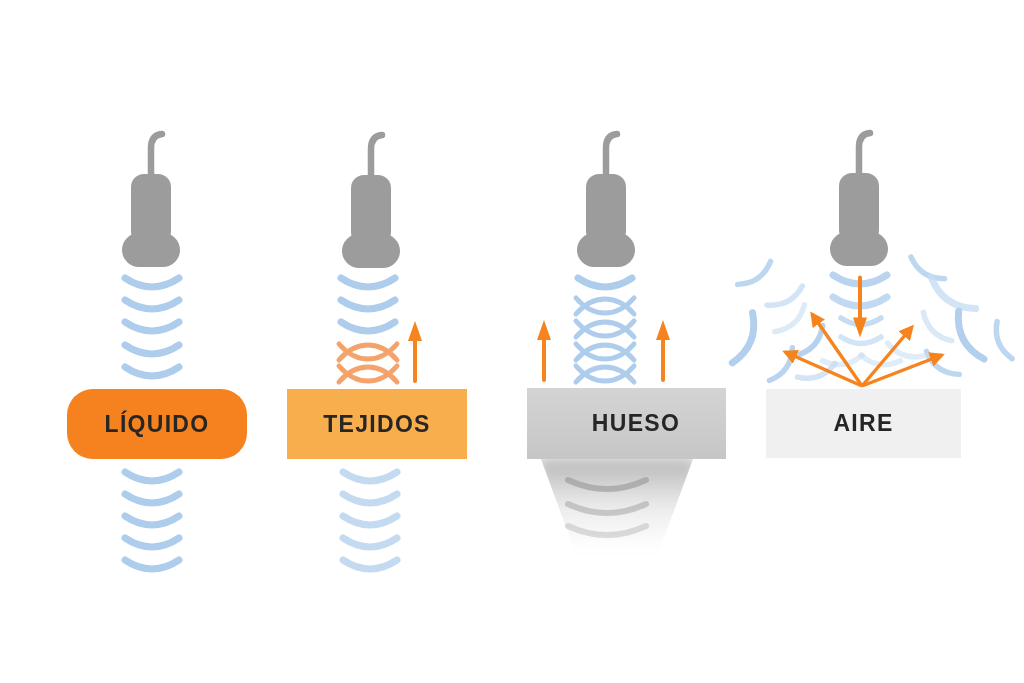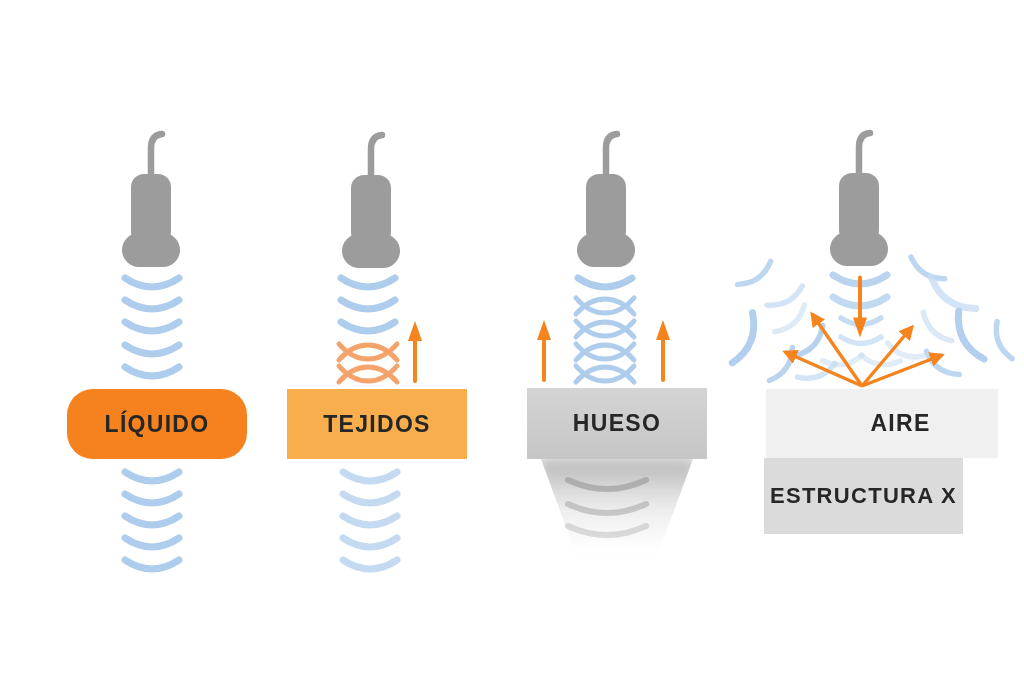--- a/index.html
+++ b/index.html
@@ -8,21 +8,21 @@
     --blue:#AECDEC; --blueLight:#C7DDF2; --probeGray:#9C9C9C; --shadowGray:#9E9E9E; --ink:#262626;
   }
   html,body{margin:0;padding:0;background:#ffffff;}
   .stage{position:relative;width:1024px;height:683px;background:#ffffff;overflow:hidden;
          font-family:"Liberation Sans",sans-serif;}
   .layer-svg{position:absolute;left:0;top:0;z-index:2;}
   .mat-box{position:absolute;z-index:3;display:flex;align-items:center;justify-content:center;
            font-weight:700;font-size:23px;letter-spacing:1.3px;color:var(--ink);}
   .bg-liquido{background:var(--liquido);border-radius:26px;}
   .bg-tejidos{background:var(--tejidos);}
-  .bg-hueso{background:linear-gradient(180deg,var(--huesoTop),var(--huesoBottom));}
+  .bg-hueso{background:linear-gradient(180deg,var(--huesoTop),var(--huesoBottom));padding-left:19px;}
   .bg-aire{background:var(--aire);}
   .bg-estructura{background:var(--estructura);font-size:22px;}
   .acoustic-shadow{position:absolute;z-index:1;left:537px;top:457px;width:160px;height:104px;
            background:linear-gradient(180deg,rgba(70,70,70,.40),rgba(120,120,120,.14) 48%,rgba(160,160,160,0) 88%);
            clip-path:polygon(2% 0,98% 0,74% 100%,26% 100%);filter:blur(7px);}
   .probe{fill:var(--probeGray);}
   .probe-cable{fill:none;stroke:var(--probeGray);stroke-width:6.5;stroke-linecap:round;}
   .w-blue{stroke:var(--blue);}
   .w-blue-lt{stroke:var(--blueLight);}
   .w-orange{stroke:var(--lensOrange);}
@@ -201,21 +201,18 @@
   </div>
 
   <div class="mat-box bg-tejidos" style="left:287px;top:389px;width:180px;height:70px;">
     <span>TEJIDOS</span>
   </div>
 
   <div class="mat-box bg-hueso" style="left:527px;top:388px;width:180px;height:71px;">
     <span>HUESO</span>
   </div>
 
-  <div class="mat-box bg-aire" style="left:766px;top:389px;width:195px;height:69px;padding-left:37px;">
+  <div class="mat-box bg-aire" style="left:766px;top:389px;width:195px;height:69px;">
     <span>AIRE</span>
   </div>
 
-  <div class="mat-box bg-estructura" style="left:764px;top:458px;width:199px;height:76px;">
-    <span>ESTRUCTURA X</span>
-  </div>
 
 </div>
 
 </body></html>

